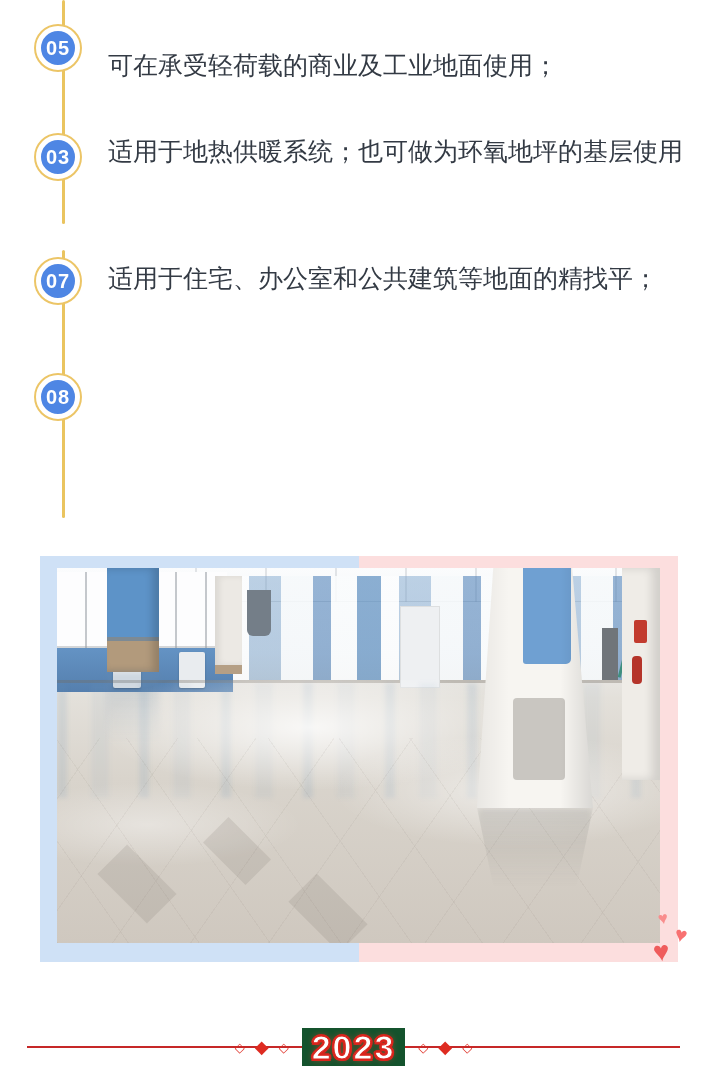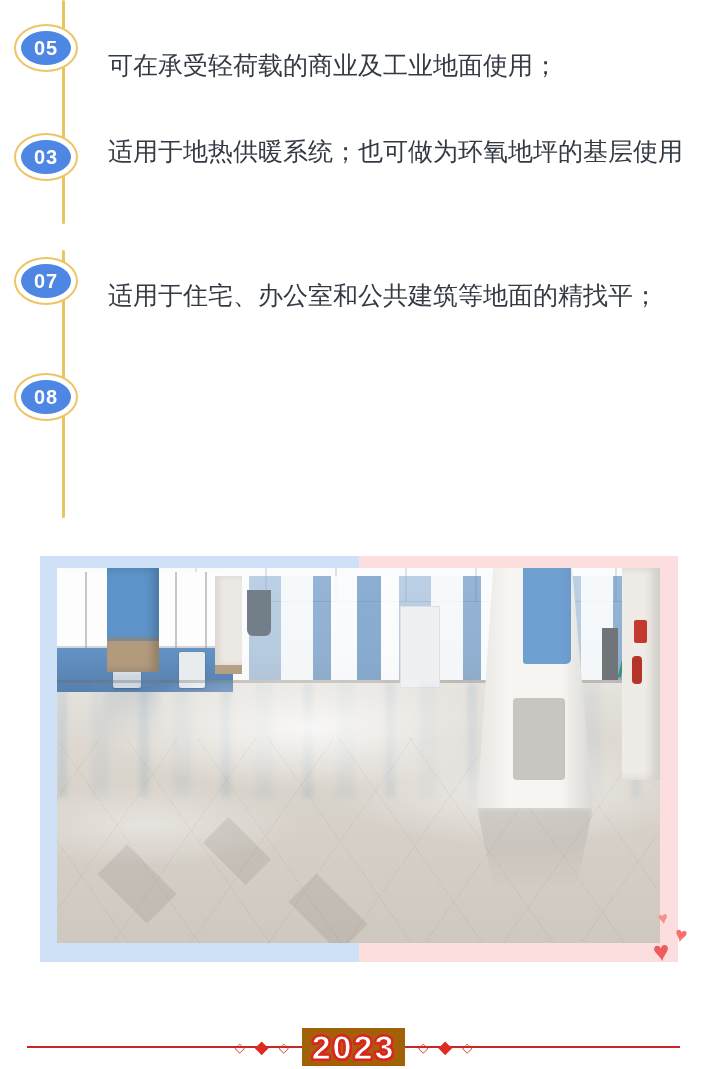--- a/index.html
+++ b/index.html
@@ -5,30 +5,30 @@
   * { margin:0; padding:0; box-sizing:border-box; }
   html,body { background:#fff; }
   body { font-family:"Liberation Sans","DejaVu Sans",sans-serif; }
   .page { position:relative; width:707px; height:1069px; background:#fff; overflow:hidden; margin:0 auto; }
 
   
   .vline { position:absolute; left:62px; width:3px; background:#eac45f; border-radius:2px; z-index:1; }
   .vline-1 { top:0; height:224px; }
   .vline-2 { top:250px; height:268px; }
 
-  .badge { position:absolute; left:16px; width:60px; height:44px; border-radius:50%;
+  .badge { position:absolute; left:36px; width:44px; height:44px; border-radius:50%;
            background:#4e86e4; border:5px solid #ffffff;
            box-shadow:0 0 0 2px #ecc566; z-index:2;
            display:flex; align-items:center; justify-content:center; }
   .badge span { color:#fff; font-weight:700; font-size:20px; letter-spacing:1px; }
   .b05 { top:26px; } .b06 { top:135px; } .b07 { top:259px; } .b08 { top:375px;text-align:center; }
 
   .item-text { position:absolute; left:108px; color:#333a44; font-size:25px;
                line-height:26px; white-space:nowrap; }
-  .t05 { top:28px;margin-top:24px; } .t06 { top:138px;text-align:center; } .t07 { top:282px; }
+  .t05 { top:28px;margin-top:24px; } .t06 { top:138px;text-align:center; } .t07 { top:265px; }
   .t08 { top:368px; width:585px; white-space:normal; line-height:47px; }
 
   
   .photo-frame { position:absolute; left:40px; top:556px; width:638px; height:406px;
                  background:linear-gradient(90deg,#cfe1f6 0 50%,#fcdede 50% 100%); }
   .photo { position:absolute; left:17px; top:12px; width:603px; height:375px; overflow:hidden; }
   .ph { position:absolute; }
   .ph-base { inset:0;
      background:linear-gradient(180deg,#fbfcfd 0px,#f4f6f8 38px,#eef0f2 85px,#e7e5e1 112px,
                 #e3e0da 130px,#d9d4cc 210px,#cfc8bf 375px); }
@@ -98,21 +98,21 @@
   .h3 { left:5px; top:28px; font-size:28px; color:#ef5c5c; transform:rotate(-6deg); }
 
   
   .footer { position:absolute; left:0; top:1028px; width:707px; height:38px; }
   .footer-rule { position:absolute; left:27px; right:27px; top:18px; height:2px; background:#c62828; }
   .footer-center { position:absolute; left:0; right:0; top:0; height:38px;
      display:flex; align-items:center; justify-content:center; }
   .dia { color:#de2b21; line-height:1; }
   .dia-h { font-size:13px; margin:0 5px; }
   .dia-f { font-size:18px; margin:0 5px; }
-  .year { font-size:34px; font-weight:700; color:#fff; background:#a16207; padding:0 10px; margin:0 8px;
+  .year { font-size:34px; font-weight:700; color:#fff; background:#14532d; padding:0 10px; margin:0 8px;
      letter-spacing:2px; line-height:38px;
      -webkit-text-stroke:1px #d9251c;
      text-shadow:-2px 0 0 #d9251c,2px 0 0 #d9251c,0 -2px 0 #d9251c,0 2px 0 #d9251c,
         -1.5px -1.5px 0 #d9251c,1.5px -1.5px 0 #d9251c,-1.5px 1.5px 0 #d9251c,1.5px 1.5px 0 #d9251c,
         0 0 7px rgba(230,70,55,.85); }
 </style>
 </head>
 <body>
 
 <div class="page">

